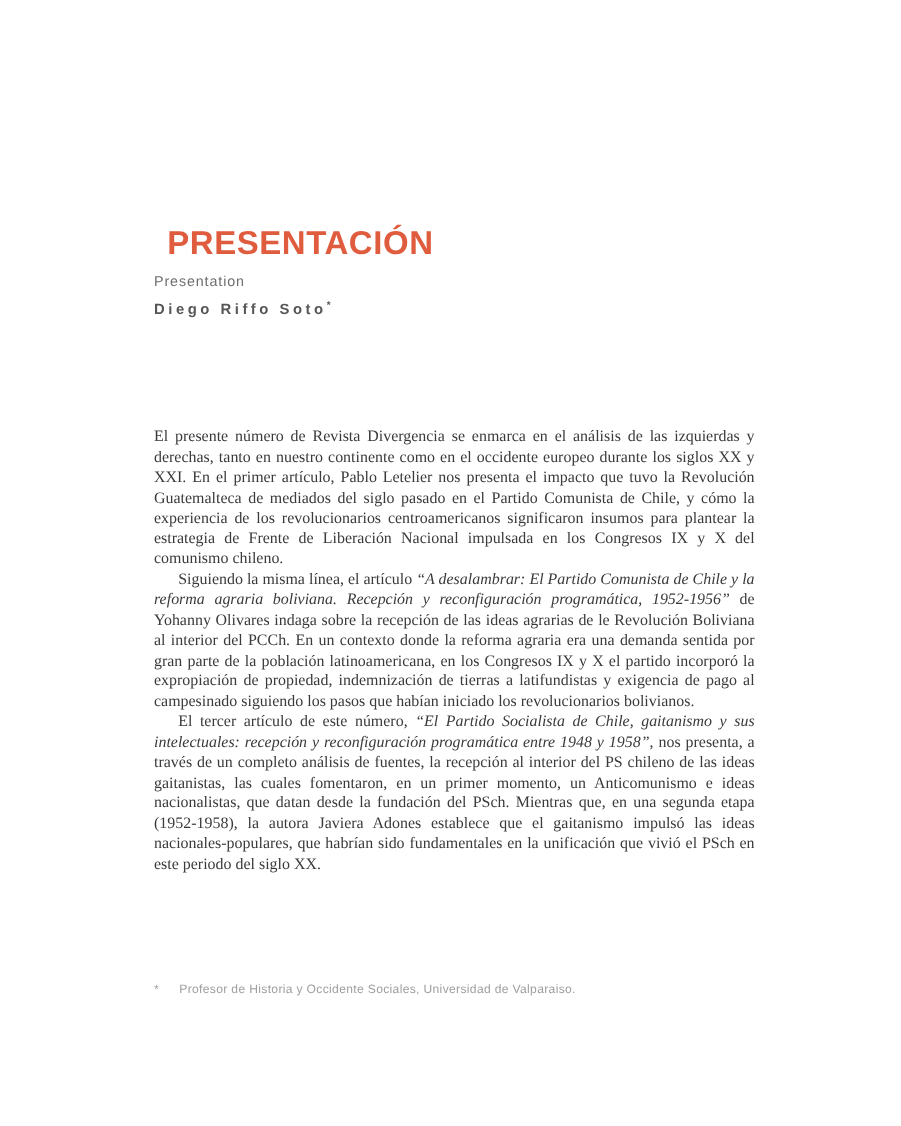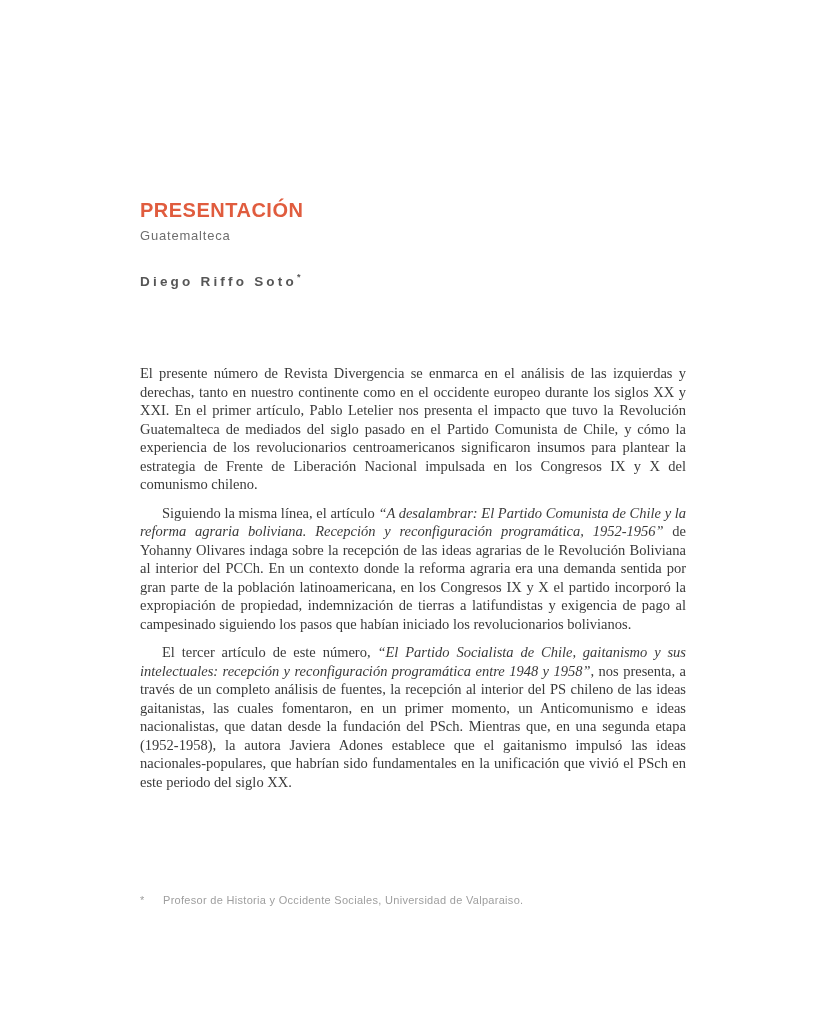--- a/index.html
+++ b/index.html
@@ -16,24 +16,24 @@
     font-family: "Liberation Sans", sans-serif;
   }
 
   
   .doc-header {
     position: absolute;
     left: 140px;
     top: 196px;
   }
   .doc-title {
-    margin: 0;
+    margin: 12px;
     font-family: "Liberation Sans", sans-serif;
     font-weight: bold;
-    font-size: 20px;
+    font-size: 30px;
     line-height: 28px;
     letter-spacing: 0.5px;
     color: #e05c3e;
   }
   .doc-subtitle {
     margin: 4px 0 0 0;
     font-size: 13px;
     line-height: 16px;
     letter-spacing: 0.8px;
     color: #6e6e6e;
@@ -52,34 +52,34 @@
   .author-line sup {
     font-size: 9px;
     letter-spacing: 0;
     vertical-align: super;
   }
 
   
   .body-text {
     position: absolute;
     left: 140px;
-    top: 364px;
+    top: 388px;
     width: 546px;
     font-family: "Liberation Serif", serif;
     font-size: 14.5px;
     line-height: 18.5px;
     color: #3a3a3a;
     text-align: justify;
     hyphens: auto;
   }
   .body-text p {
     margin: 0;
   }
   .body-text p + p {
-    margin-top: 10px;
+    margin-top: 0;
   }
   .body-text p.indent {
     text-indent: 22px;
   }
   .body-text p.cutoff {
     text-align-last: justify;
   }
   .body-text em {
     font-style: italic;
   }
@@ -103,21 +103,21 @@
     flex: 1;
   }
 </style>
 </head>
 <body>
 
 <div class="page">
 
   <header class="doc-header">
     <h1 class="doc-title" style="color: rgb(224, 92, 62);">PRESENTACIÓN</h1>
-    <div class="doc-subtitle">Guatemalteca</div>
+    <div class="doc-subtitle">Presentation</div>
   </header>
 
   <div class="author-line">
     <span>Diego Riffo Soto</span><sup>*</sup>
   </div>
 
   <main class="body-text">
       <p class=""><span>El presente número de Revista Divergencia se enmarca en el análisis de las izquierdas y derechas, tanto en nuestro continente como en el occidente europeo durante los siglos XX y XXI. En el primer artículo, Pablo Letelier nos presenta el impacto que tuvo la Revolución Guatemalteca de mediados del siglo pasado en el Partido Comunista de Chile, y cómo la experiencia de los revolucionarios centroamericanos significaron insumos para plantear la estrategia de Frente de Liberación Nacional impulsada en los Congresos IX y X del comunismo chileno.</span></p>
       <p class="indent"><span>Siguiendo la misma línea, el artículo </span><em>“A desalambrar: El Partido Comunista de Chile y la reforma agraria boliviana. Recepción y reconfiguración programática, 1952-1956”</em><span> de Yohanny Olivares indaga sobre la recepción de las ideas agrarias de le Revolución Boliviana al interior del PCCh. En un contexto donde la reforma agraria era una demanda sentida por gran parte de la población latinoamericana, en los Congresos IX y X el partido incorporó la expropiación de propiedad, indemnización de tierras a latifundistas y exigencia de pago al campesinado siguiendo los pasos que habían iniciado los revolucionarios bolivianos.</span></p>
       <p class="indent"><span>El tercer artículo de este número, </span><em>“El Partido Socialista de Chile, gaitanismo y sus intelectuales: recepción y reconfiguración programática entre 1948 y 1958”</em><span>, nos presenta, a través de un completo análisis de fuentes, la recepción al interior del PS chileno de las ideas gaitanistas, las cuales fomentaron, en un primer momento, un Anticomunismo e ideas nacionalistas, que datan desde la fundación del PSch. Mientras que, en una segunda etapa (1952-1958), la autora Javiera Adones establece que el gaitanismo impulsó las ideas nacionales-populares, que habrían sido fundamentales en la unificación que vivió el PSch en este periodo del siglo XX.</span></p>

